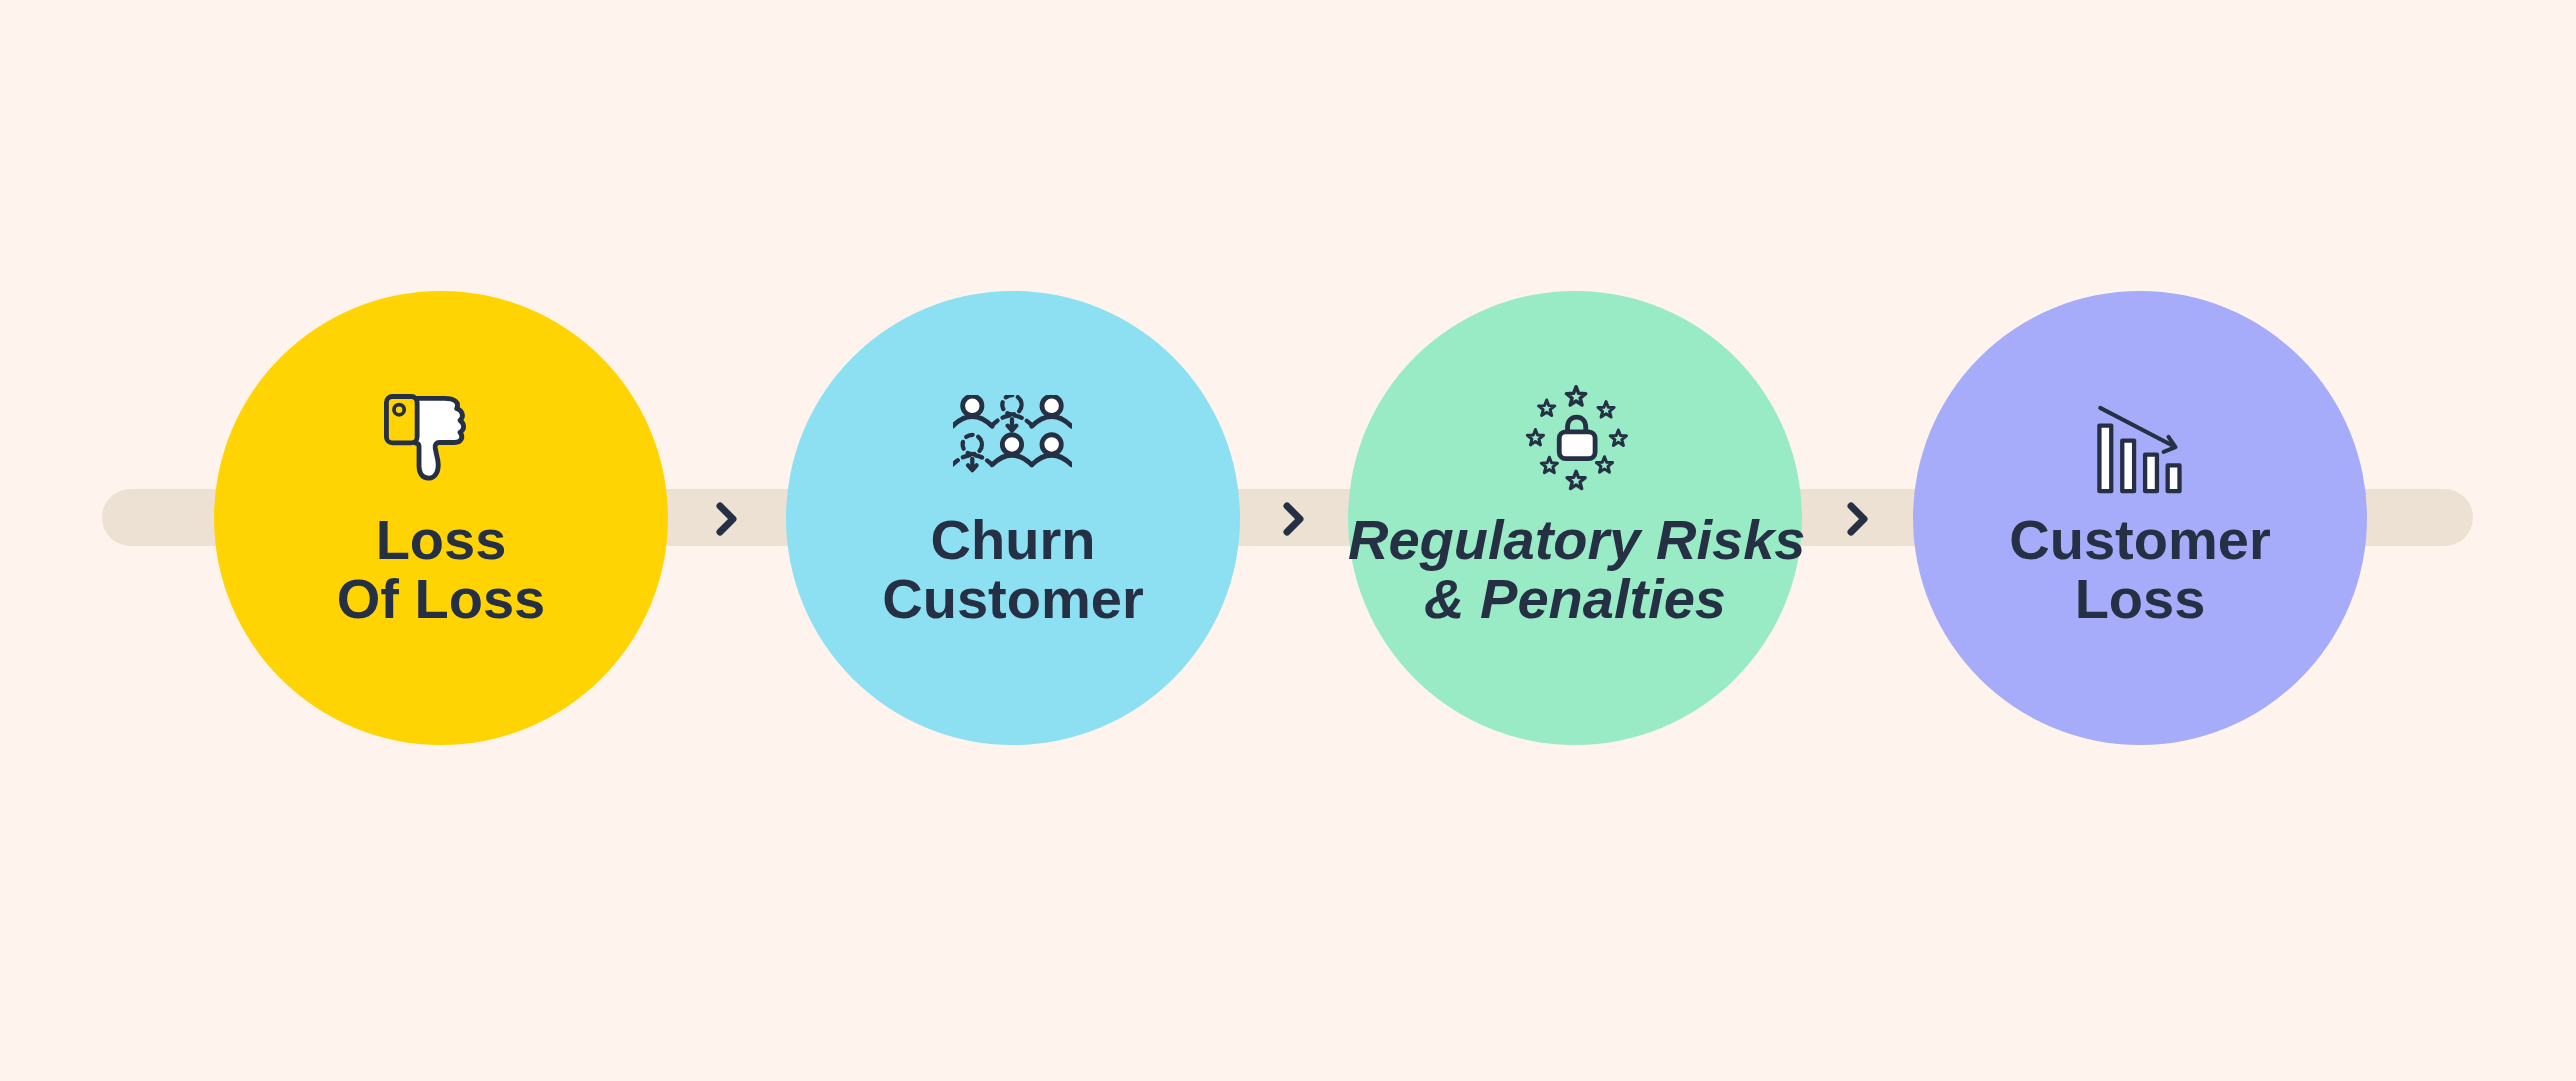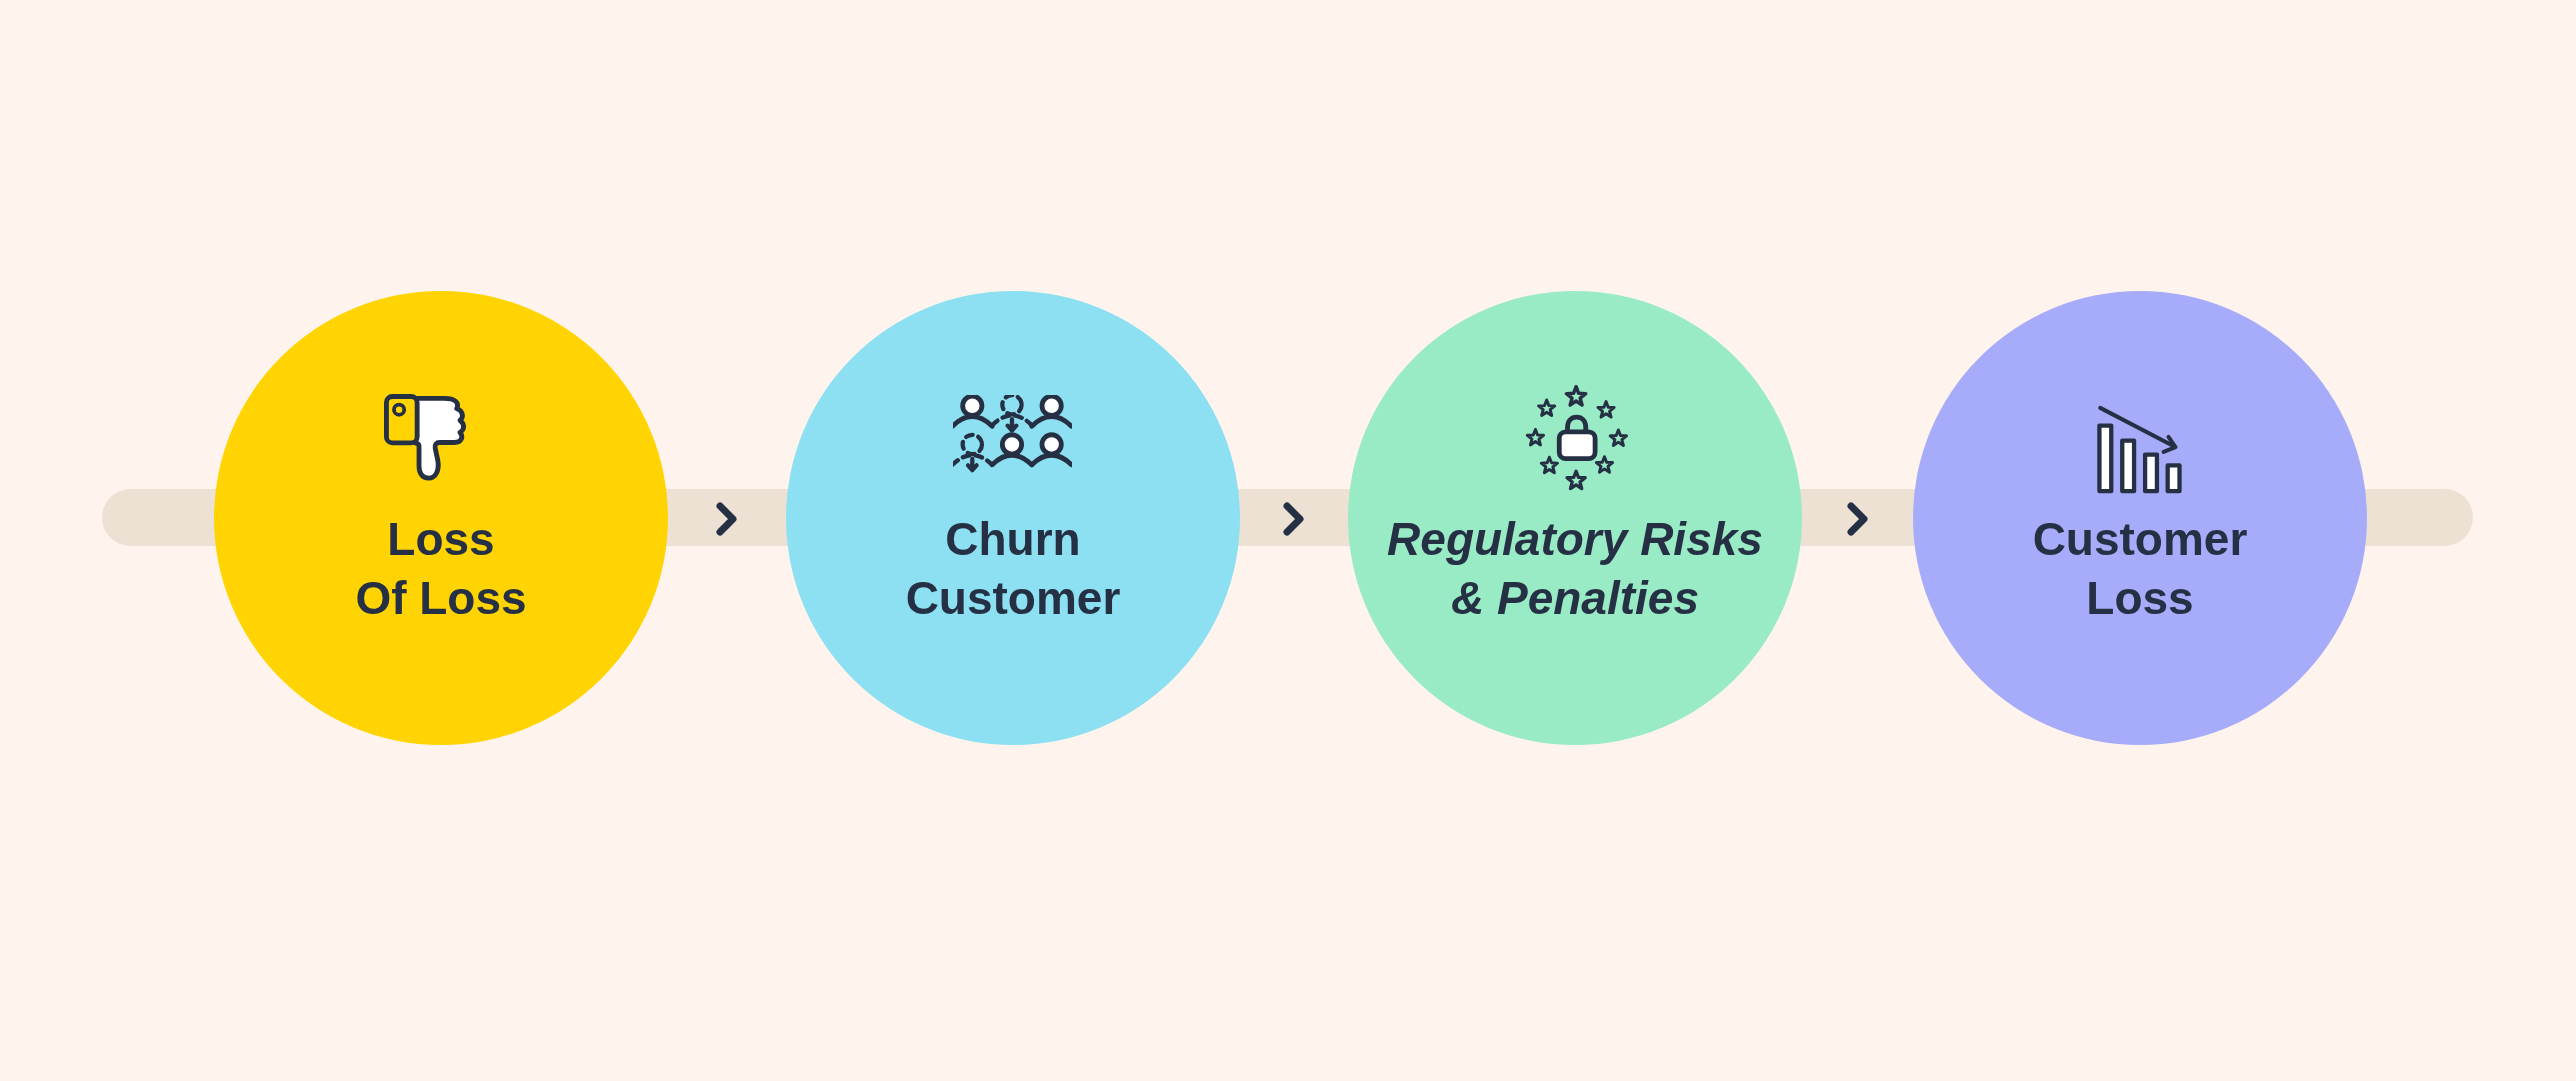--- a/index.html
+++ b/index.html
@@ -17,21 +17,21 @@
   .band{
     position:absolute;left:102px;top:489px;width:2371px;height:57px;
     border-radius:28.4px;background:var(--band);
   }
   .circle{
     position:absolute;top:291px;width:454px;height:454px;border-radius:50%;
   }
   .circle .icon{position:absolute;color:var(--navy);line-height:0;}
   .label{
     position:absolute;top:219px;left:0;right:0;text-align:center;
-    font-size:46px;line-height:59px;font-weight:700;letter-spacing:0px;
+    font-size:56px;line-height:59px;font-weight:700;letter-spacing:0px;
     color:var(--navy);white-space:nowrap;
   }
   .label span{display:block;}
   .chevron{position:absolute;top:500px;color:var(--navy);}
   svg{display:block;}
   .st{stroke:currentColor;fill:none;stroke-linecap:round;stroke-linejoin:round;}
   .fw{stroke:currentColor;fill:#ffffff;stroke-linecap:round;stroke-linejoin:round;}
 </style>
 </head>
 <body>

